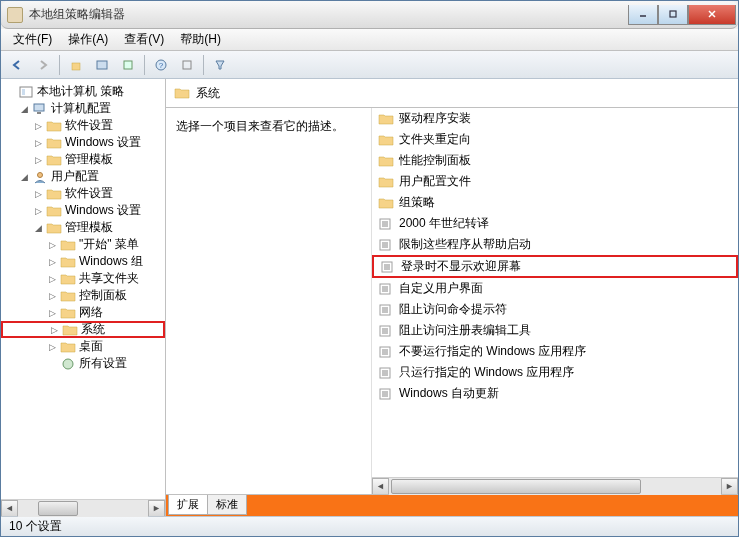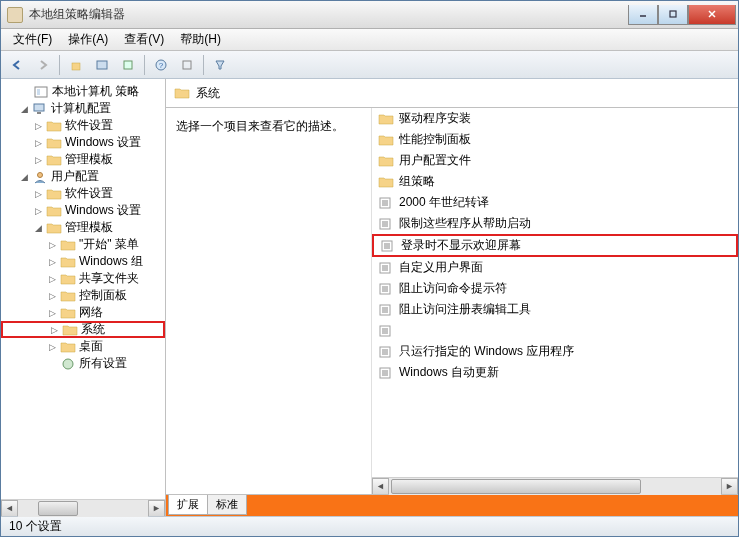--- a/index.html
+++ b/index.html
@@ -1,20 +1,20 @@
 <!DOCTYPE html>
 <html><head>
 <meta charset="utf-8">
 <style>
 * { box-sizing: border-box; margin: 0; padding: 0; }
 body { font-family: "Microsoft YaHei", "SimSun", Tahoma, sans-serif; font-size: 12px; background: #fff; width: 739px; height: 537px; overflow: hidden; }
 
 .window { width: 739px; height: 537px; border: 1px solid #5a7ca0; display: flex; flex-direction: column; background: #f0f0f0; }
 
-.titlebar { height: 28px; background: linear-gradient(to bottom, #f8f8f8, #dcdcdc); display: flex; align-items: center; padding: 0 2px 0 6px; border-bottom: 1px solid #b0b0b0; }
+.titlebar { height: 28px; background: linear-gradient(to bottom, #f8f8f8, #dcdcdc); display: flex; align-items: center; padding: 0 2px 0 6px; border-bottom: 1px solid #b0b0b0; border-radius: 7px; }
 .titlebar .app-icon { width: 16px; height: 16px; margin-right: 6px; background: #e8d8b8; border: 1px solid #b0a070; border-radius: 2px; }
 .titlebar .title { flex: 1; color: #333; font-size: 12px; }
 .win-buttons { display: flex; height: 20px; }
 .win-btn { width: 30px; height: 20px; border: 1px solid #888; border-top: none; display: flex; align-items: center; justify-content: center; font-size: 11px; }
 .btn-min, .btn-max { background: linear-gradient(to bottom, #eaf3fb, #bcd6ec); color: #334; }
 .btn-close { background: linear-gradient(to bottom, #e87a6c, #c83a2a); color: #fff; width: 48px; border-top-right-radius: 0; }
 .btn-close svg, .btn-min svg, .btn-max svg { width: 10px; height: 10px; }
 
 .menubar { height: 22px; background: linear-gradient(to bottom, #fafafa, #e8e8e8); display: flex; align-items: center; padding: 0 4px; border-bottom: 1px solid #c0c0c0; }
 .menubar .menu-item { padding: 0 8px; cursor: default; }
@@ -140,21 +140,21 @@
     <div class="tool-btn">
         <svg width="14" height="14" viewBox="0 0 14 14">
           <path d="M3 3 L11 3 L8 8 L8 11 L6 11 L6 8 Z" fill="#cde" stroke="#5a7ca0"></path>
         </svg>
       </div>
   </div>
 
   <div class="content">
     <div class="left-pane">
       <div class="tree" id="tree">
-          <div class="tree-item " style="padding-left:19px">
+          <div class="tree-item " style="padding-left:4px">
             <span class="toggle"></span>
             <span class="icon">
               <svg width="16" height="14" viewBox="0 0 16 14">
                 <rect x="2" y="2" width="12" height="10" fill="#fff" stroke="#888"></rect>
                 <rect x="4" y="4" width="3" height="6" fill="#cde"></rect>
               </svg>
             </span>
             <span class="label">本地计算机 策略</span>
           </div>
           <div class="tree-item " style="padding-left:18px">
@@ -334,20 +334,28 @@
                   </svg>
                 </span>
                 <span class="label">驱动程序安装</span>
               </div>
               <div class="list-item">
                 <span class="icon">
                   <svg width="16" height="14" viewBox="0 0 16 14">
                     <path d="M1 3 L6 3 L7 4 L15 4 L15 12 L1 12 Z" class="folder-svg"></path>
                   </svg>
                 </span>
+                <span class="label">文件夹重定向</span>
+              </div>
+              <div class="list-item">
+                <span class="icon">
+                  <svg width="16" height="14" viewBox="0 0 16 14">
+                    <path d="M1 3 L6 3 L7 4 L15 4 L15 12 L1 12 Z" class="folder-svg"></path>
+                  </svg>
+                </span>
                 <span class="label">性能控制面板</span>
               </div>
               <div class="list-item">
                 <span class="icon">
                   <svg width="16" height="14" viewBox="0 0 16 14">
                     <path d="M1 3 L6 3 L7 4 L15 4 L15 12 L1 12 Z" class="folder-svg"></path>
                   </svg>
                 </span>
                 <span class="label">用户配置文件</span>
               </div>
@@ -427,20 +435,21 @@
               </div>
               <div class="list-item">
                 <span class="icon">
                   <svg width="16" height="14" viewBox="0 0 16 14">
                     <rect x="2" y="2" width="10" height="10" fill="#fff" stroke="#a0a0a0"></rect>
                     <line x1="4" y1="5" x2="10" y2="5" stroke="#888"></line>
                     <line x1="4" y1="7" x2="10" y2="7" stroke="#888"></line>
                     <line x1="4" y1="9" x2="10" y2="9" stroke="#888"></line>
                   </svg>
                 </span>
+                <span class="label">不要运行指定的 Windows 应用程序</span>
               </div>
               <div class="list-item">
                 <span class="icon">
                   <svg width="16" height="14" viewBox="0 0 16 14">
                     <rect x="2" y="2" width="10" height="10" fill="#fff" stroke="#a0a0a0"></rect>
                     <line x1="4" y1="5" x2="10" y2="5" stroke="#888"></line>
                     <line x1="4" y1="7" x2="10" y2="7" stroke="#888"></line>
                     <line x1="4" y1="9" x2="10" y2="9" stroke="#888"></line>
                   </svg>
                 </span>

